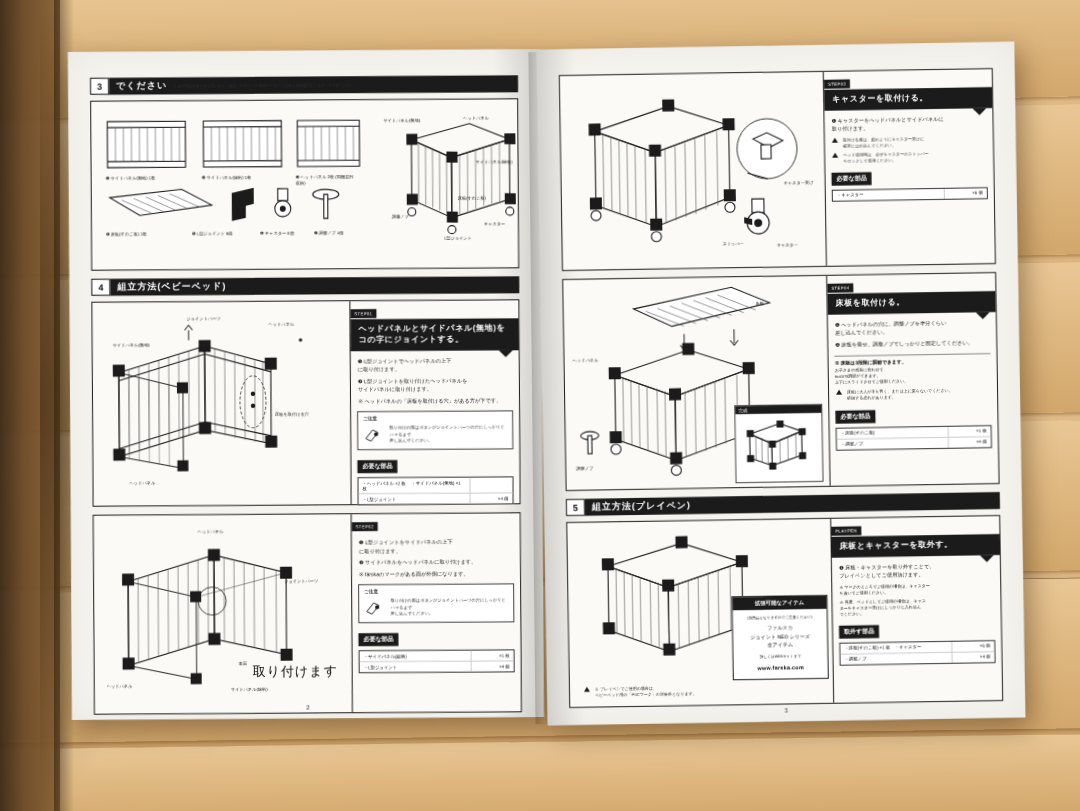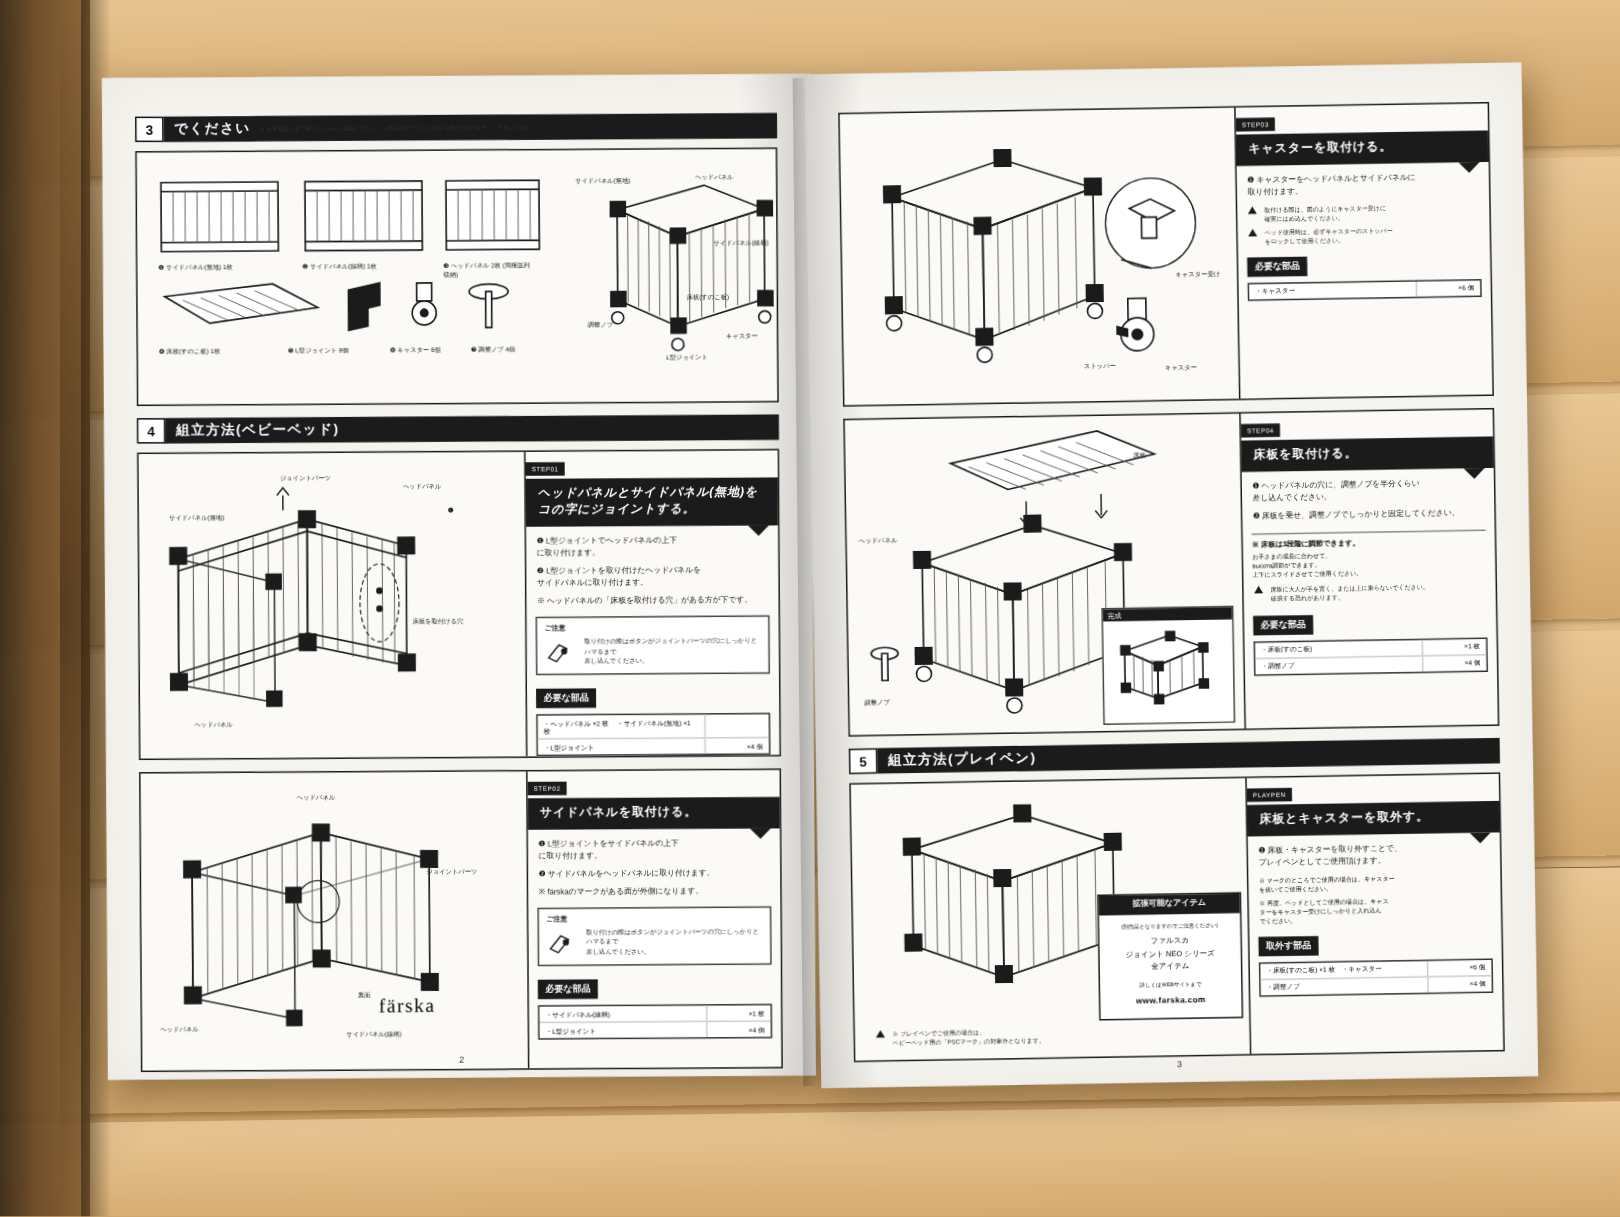--- a/index.html
+++ b/index.html
@@ -347,21 +347,21 @@
             <div class="cap" style="left:94px;top:14px;">ジョイントパーツ</div>
             <div class="cap" style="left:176px;top:20px;">ヘッドパネル</div>
             <div class="cap" style="left:20px;top:40px;">サイドパネル(無地)</div>
             <div class="cap" style="left:36px;top:178px;">ヘッドパネル</div>
             <div class="cap" style="left:182px;top:110px;">床板を取付ける穴</div>
             <div class="cap" style="left:206px;top:36px;font-weight:bold;">❶</div>
 
           </div>
           <div style="width:168px;border-left:1.2px solid #1b1b1b;">
             <div class="step-tag" style="position:static;display:inline-block;">STEP01</div>
-            <div class="step-title" style="white-space:pre-line;font-style:italic;">ヘッドパネルとサイドパネル(無地)を
+            <div class="step-title" style="white-space:pre-line;">ヘッドパネルとサイドパネル(無地)を
 コの字にジョイントする。</div>
             <div class="bullets">
               <div style="white-space:pre-line;margin-bottom:3px;">❶ L型ジョイントでヘッドパネルの上下
     に取り付けます。</div>
               <div style="white-space:pre-line;margin-bottom:3px;">❷ L型ジョイントを取り付けたヘッドパネルを
     サイドパネルに取り付けます。</div>
               <div style="white-space:pre-line;">※ ヘッドパネルの「床板を取付ける穴」がある方が下です。</div>
             </div>
             <div class="note-box">
               <div class="note-hd">ご注意</div>
@@ -419,25 +419,24 @@
               <rect x="186" y="134" width="12" height="12" class="blk-f"></rect>
               <rect x="96" y="76" width="11" height="11" class="blk-f"></rect>
               <rect x="96" y="158" width="11" height="11" class="blk-f"></rect>
               <circle cx="118" cy="86" r="14" stroke="#222" fill="none" stroke-width=".8"></circle>
             </svg>
             <div class="cap" style="left:104px;top:14px;">ヘッドパネル</div>
             <div class="cap" style="left:190px;top:64px;">ジョイントパーツ</div>
             <div class="cap" style="left:12px;top:168px;">ヘッドパネル</div>
             <div class="cap" style="left:136px;top:172px;">サイドパネル(線柄)</div>
             <div class="cap" style="left:144px;top:146px;">裏面</div>
-            <div class="farska-logo" style="position:absolute;left:158px;top:148px;">färska</div>
+            <div class="farska-logo" style="position:absolute;left:158px;top:148px;">取り付けます</div>
           </div>
           <div style="width:168px;border-left:1.2px solid #1b1b1b;">
             <div class="step-tag" style="position:static;display:inline-block;">STEP02</div>
-            <div class="step-title">サイドパネルを取付ける。</div>
             <div class="bullets">
               <div style="white-space:pre-line;margin-bottom:3px;">❶ L型ジョイントをサイドパネルの上下
     に取り付けます。</div>
               <div style="white-space:pre-line;margin-bottom:3px;">❷ サイドパネルをヘッドパネルに取り付けます。</div>
               <div style="white-space:pre-line;">※ färskaのマークがある面が外側になります。</div>
             </div>
             <div class="note-box">
               <div class="note-hd">ご注意</div>
               <div style="display:flex;gap:4px;align-items:flex-start;">
                 <svg width="26" height="20" viewBox="0 0 26 20">

